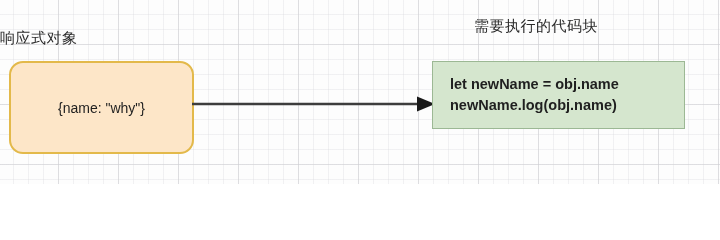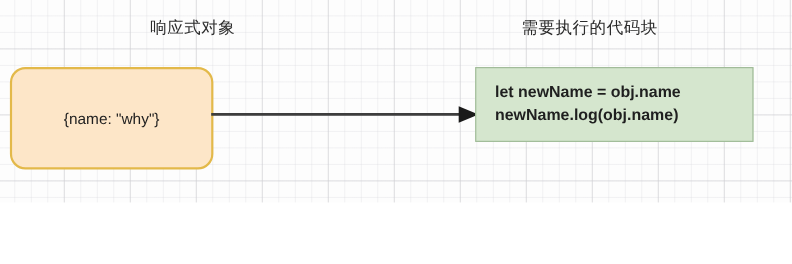--- a/index.html
+++ b/index.html
@@ -41,23 +41,23 @@
   .section-title {
     position: absolute;
     font-size: 15px;
     color: #2b2b2b;
     white-space: nowrap;
     letter-spacing: 0.5px;
     line-height: 1;
   }
   #title-left {
     left: 0;
-    top: 18px;
+    top: 30px;
     width: 214px;
-    text-align: right;
+    text-align: left;
   }
   #title-right {
     left: 404px;
     top: 18px;
     width: 264px;
     text-align: center;
   }
 
   
   #reactive-box {

